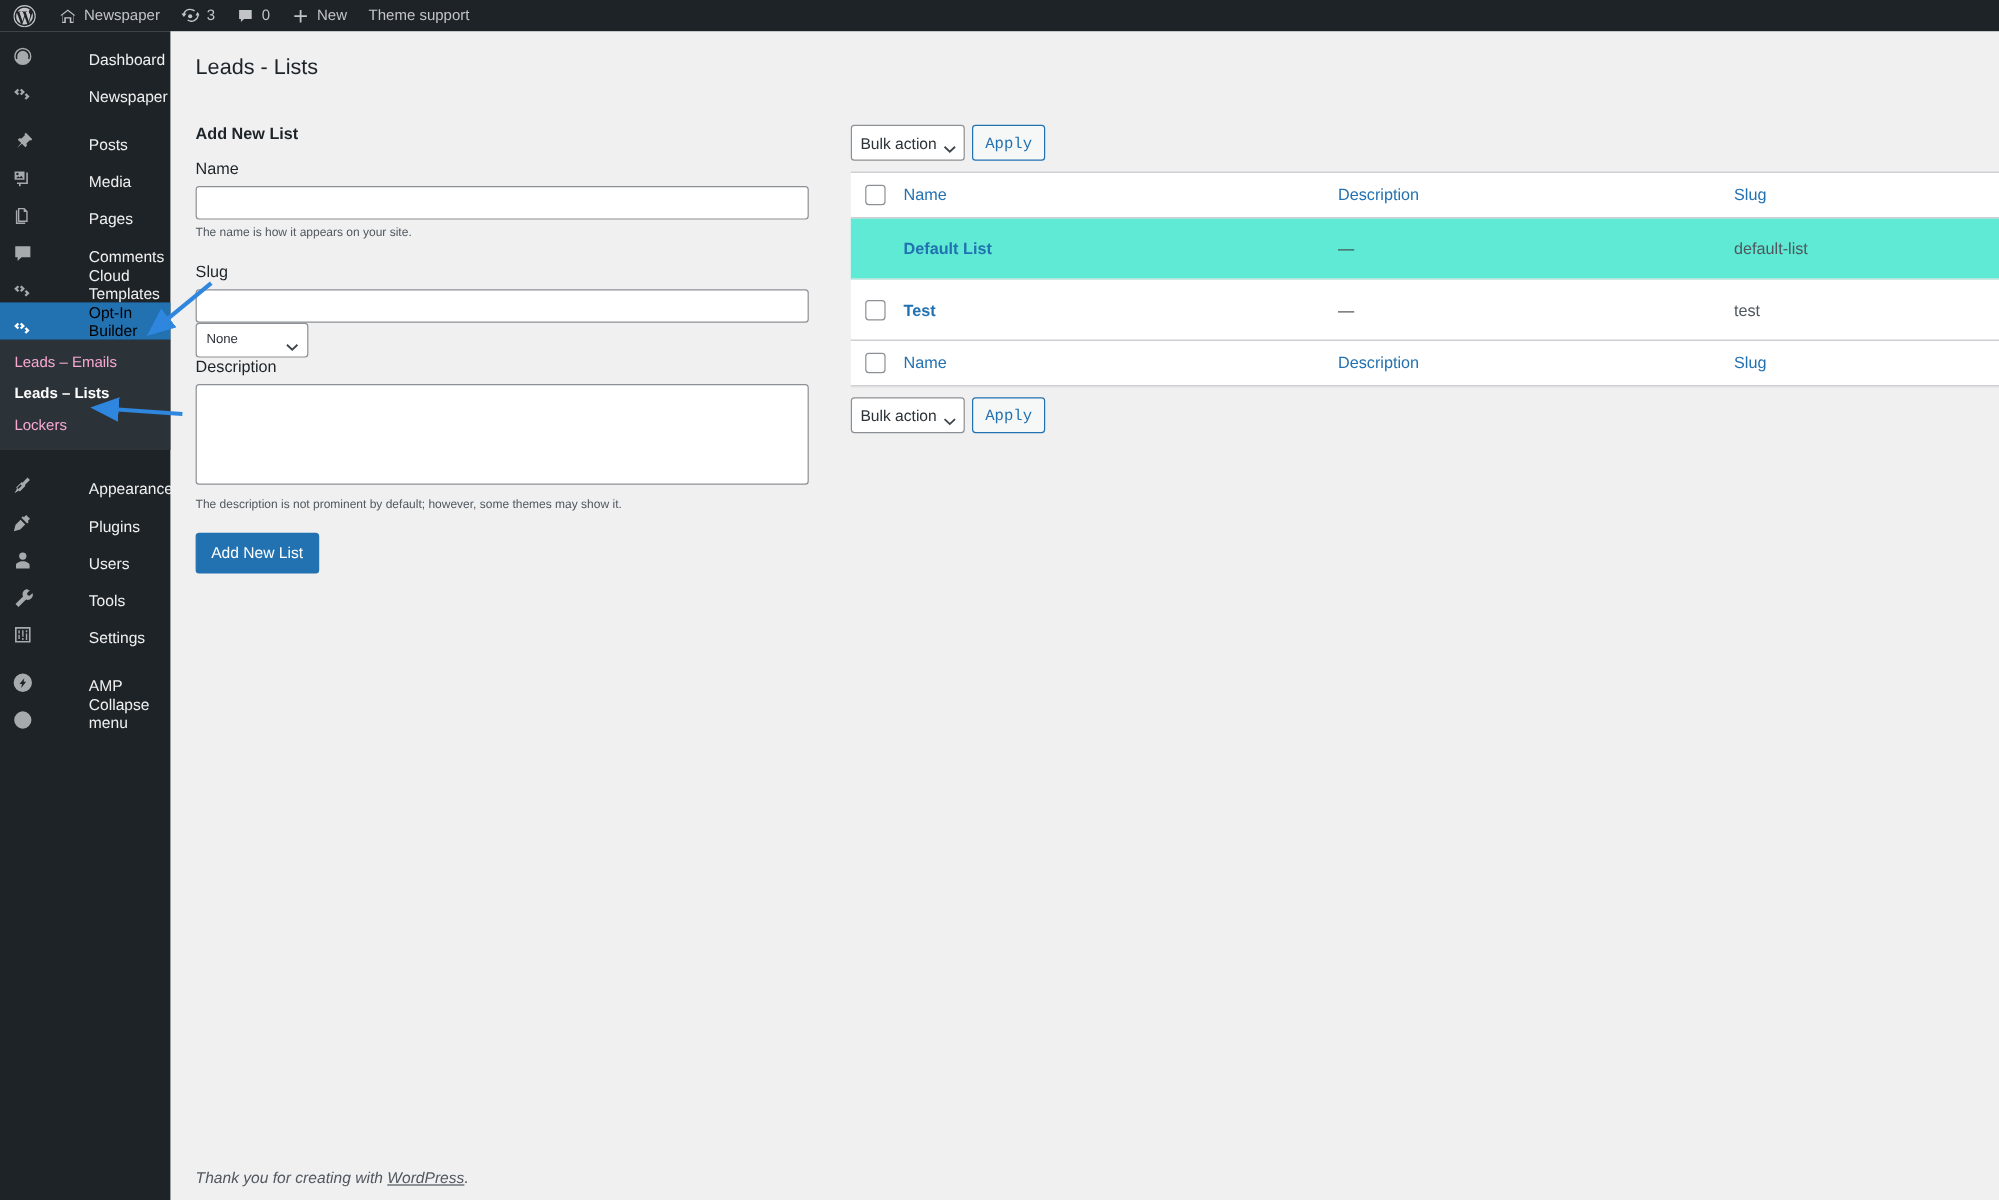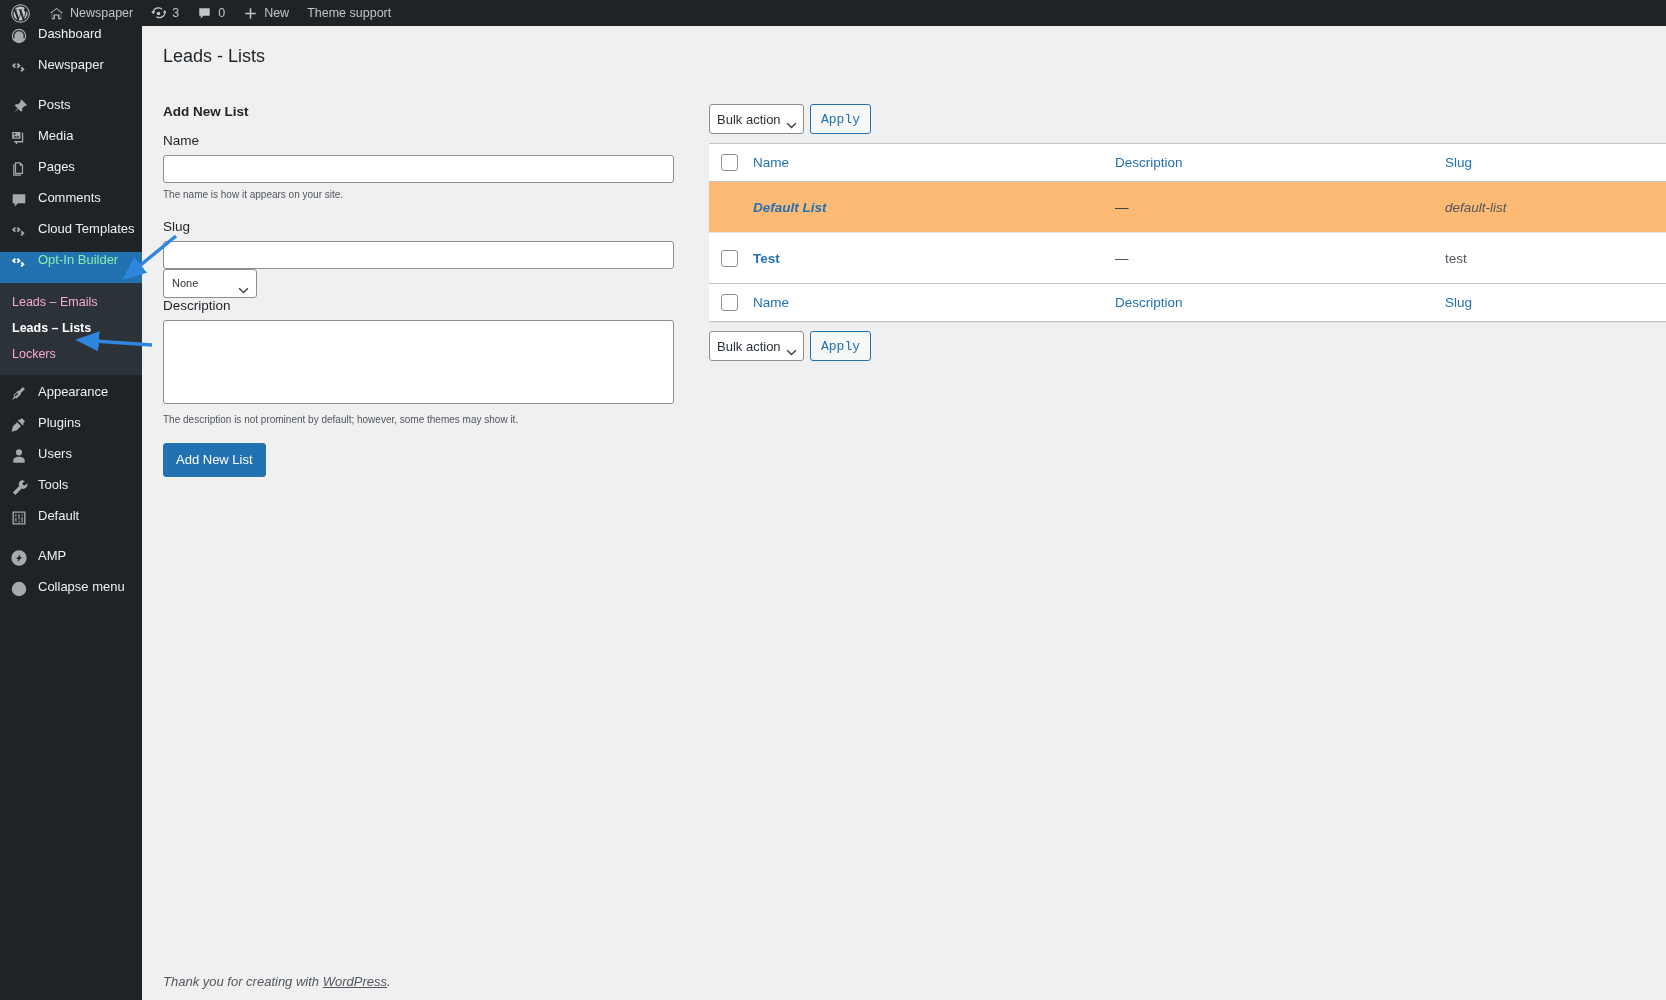--- a/index.html
+++ b/index.html
@@ -31,32 +31,33 @@
   
   #adminmenu {
     position: absolute; top: 26px; left: 0;
     width: 142px; height: 974px;
     background: #1d2327;
     font-size: 13px;
     z-index: 20;
   }
   .menu-item {
     position: relative;
-    display: flex; align-items: flex-start;
+    display: flex; align-items: flex-end;
     height: 31px; padding-left: 9px;
     color: #f0f0f1;
+    gap: 36px;
   }
   .menu-item .mi-ico {
     width: 20px; height: 20px; margin-right: 9px;
     display: inline-flex; align-items: center; justify-content: center;
     color: #a7aaad; flex: none;
   }
   .menu-item .mi-ico svg { display: block; }
   .menu-item.current {
-    background: #2271b1; color: #86efac; font-weight: 400;
+    background: #2271b1; color: #000000; font-weight: 400;
   }
   .menu-item.current .mi-ico { color: #fff; }
   .menu-item.current::after {
     content: ""; position: absolute; right: -8px; top: 50%;
     margin-top: -8px;
     border-top: 8px solid transparent;
     border-bottom: 8px solid transparent;
     border-right: 8px solid #f0f0f1;
   }
   .menu-sep { height: 9px; }
@@ -161,21 +162,21 @@
   table.wp-list thead th, table.wp-list tfoot th {
     color: #2271b1; font-weight: 400; height: 34px;
     border-bottom: 1px solid #c3c4c7;
   }
   table.wp-list tfoot th { border-bottom: none; border-top: 1px solid #c3c4c7; }
   .col-cb { width: 36px; padding-left: 12px !important; padding-right: 0 !important; }
   .col-name { width: 360px; padding-left: 8px !important; }
   .col-desc { width: 330px; }
   .col-slug { width: 254px; }
   .row-link { color: #2271b1; font-weight: 700; }
-  .row-alt td { background: #fdba74; font-style: italic; }
+  .row-alt td { background: #5eead4; }
   table.wp-list tbody tr td { height: 51px; border-top: 1px solid #e5e5e5; }
   table.wp-list tbody tr:first-child td { border-top: none; }
   .dash { color: #3c434a; }
   .slug-text { color: #50575e; }
   .cb {
     width: 17px; height: 17px; border: 1px solid #8c8f94;
     border-radius: 3px; background: #fff; display: inline-block;
     vertical-align: middle;
   }
 
@@ -360,21 +361,21 @@
     </span>
     <span>Tools</span>
   </div>
 
   <div class="menu-item">
     <span class="mi-ico">
       <svg width="18" height="18" viewBox="0 0 20 20" fill="currentColor">
         <path d="M2.8 2.8h14.4v14.4H2.8V2.8zm1.5 1.5v11.4h11.4V4.3H4.3zm1.6 1.4h1.3v3H5.9v-3zm0 4.2h1.3v3.9H5.9v-3.9zm3.5-4.2h1.3v6.1H9.4V5.7zm0 7.3h1.3v1.9H9.4V13zm3.4-7.3h1.3v1.9h-1.3V5.7zm0 3.1h1.3v6.1h-1.3V8.8z"></path>
       </svg>
     </span>
-    <span>Default</span>
+    <span>Settings</span>
   </div>
 
   <div class="menu-sep"></div>
 
   <div class="menu-item">
     <span class="mi-ico">
       <svg width="18" height="18" viewBox="0 0 20 20" fill="currentColor">
         <path d="M10 1.5a8.5 8.5 0 1 0 0 17 8.5 8.5 0 0 0 0-17zm1.4 4.2-.6 3.3h2.3l-4.6 5.7.7-3.6H6.9l4.5-5.4z"></path>
       </svg>
     </span>

